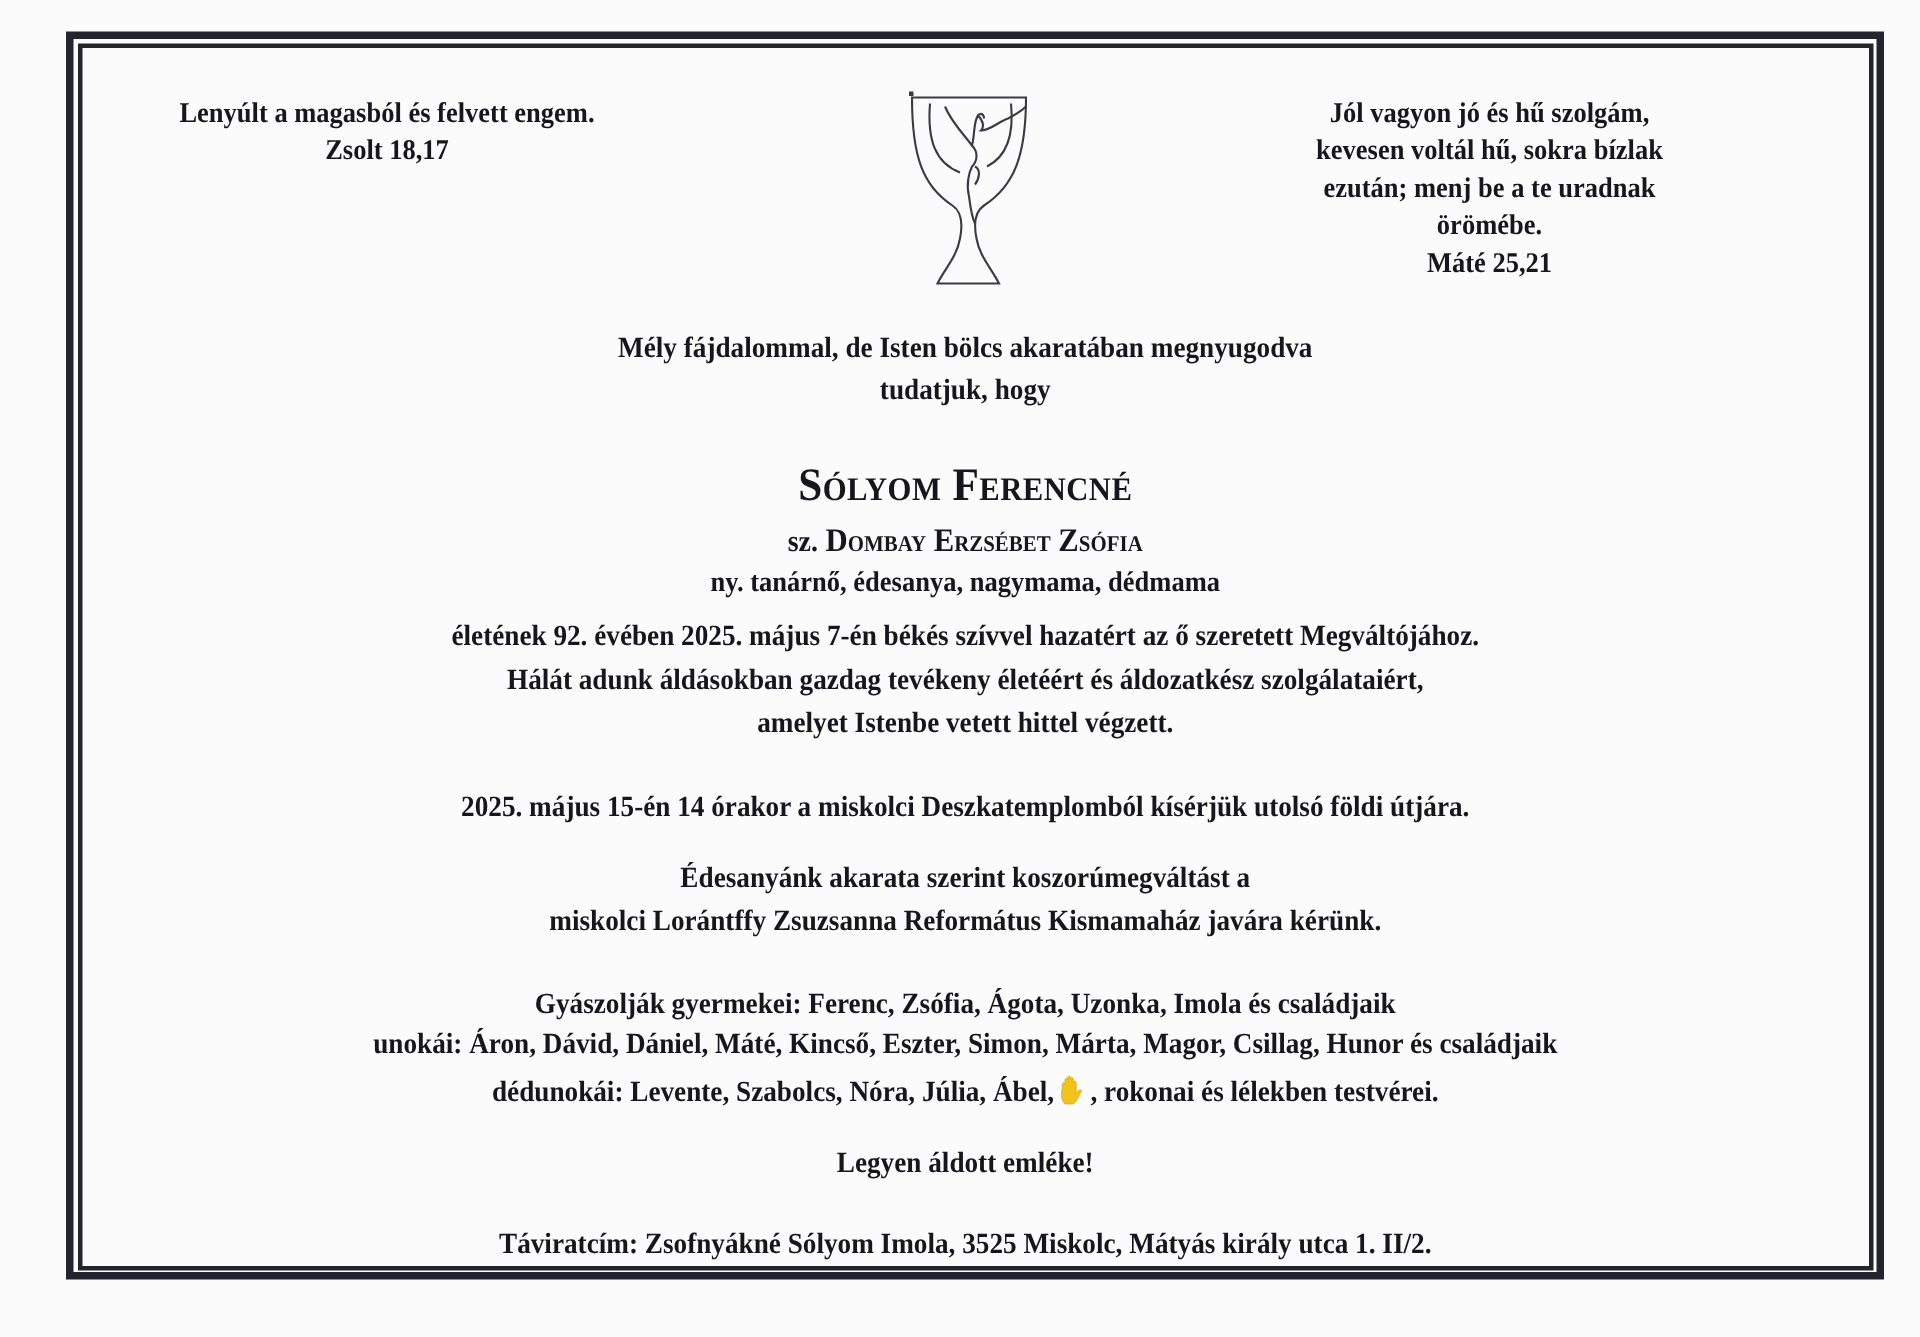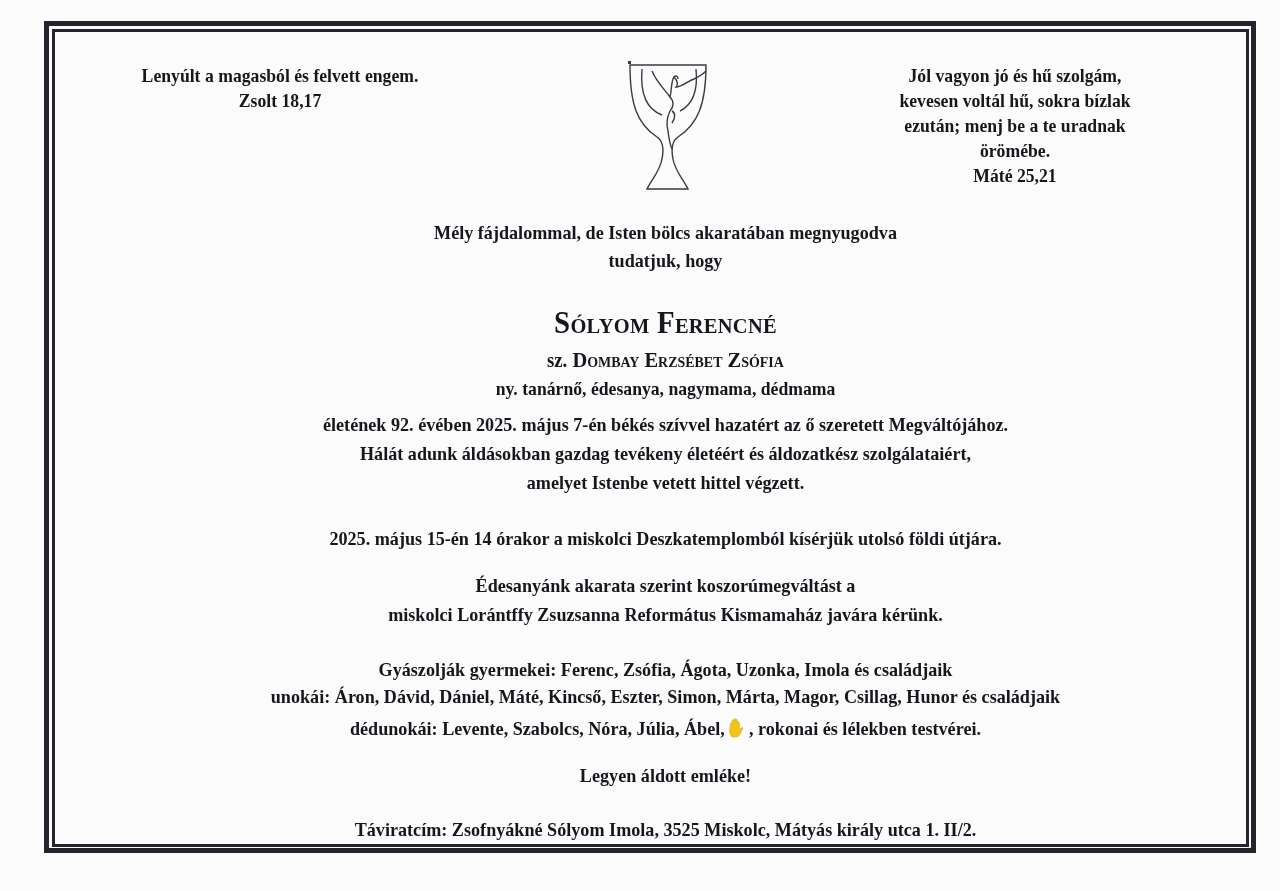--- a/index.html
+++ b/index.html
@@ -28,21 +28,21 @@
       position: absolute;
       left: 52px;
       top: 29px;
       width: 1197px;
       height: 818px;
       box-sizing: border-box;
       border: 3px solid #24242f;
     }
     .content {
       position: absolute;
-      left: 70px;
+      left: 48px;
       top: 32px;
       width: 1191px;
       height: 812px;
     }
     .t {
       position: absolute;
       left: 0;
       width: 1191px;
       text-align: center;
       font-weight: bold;

